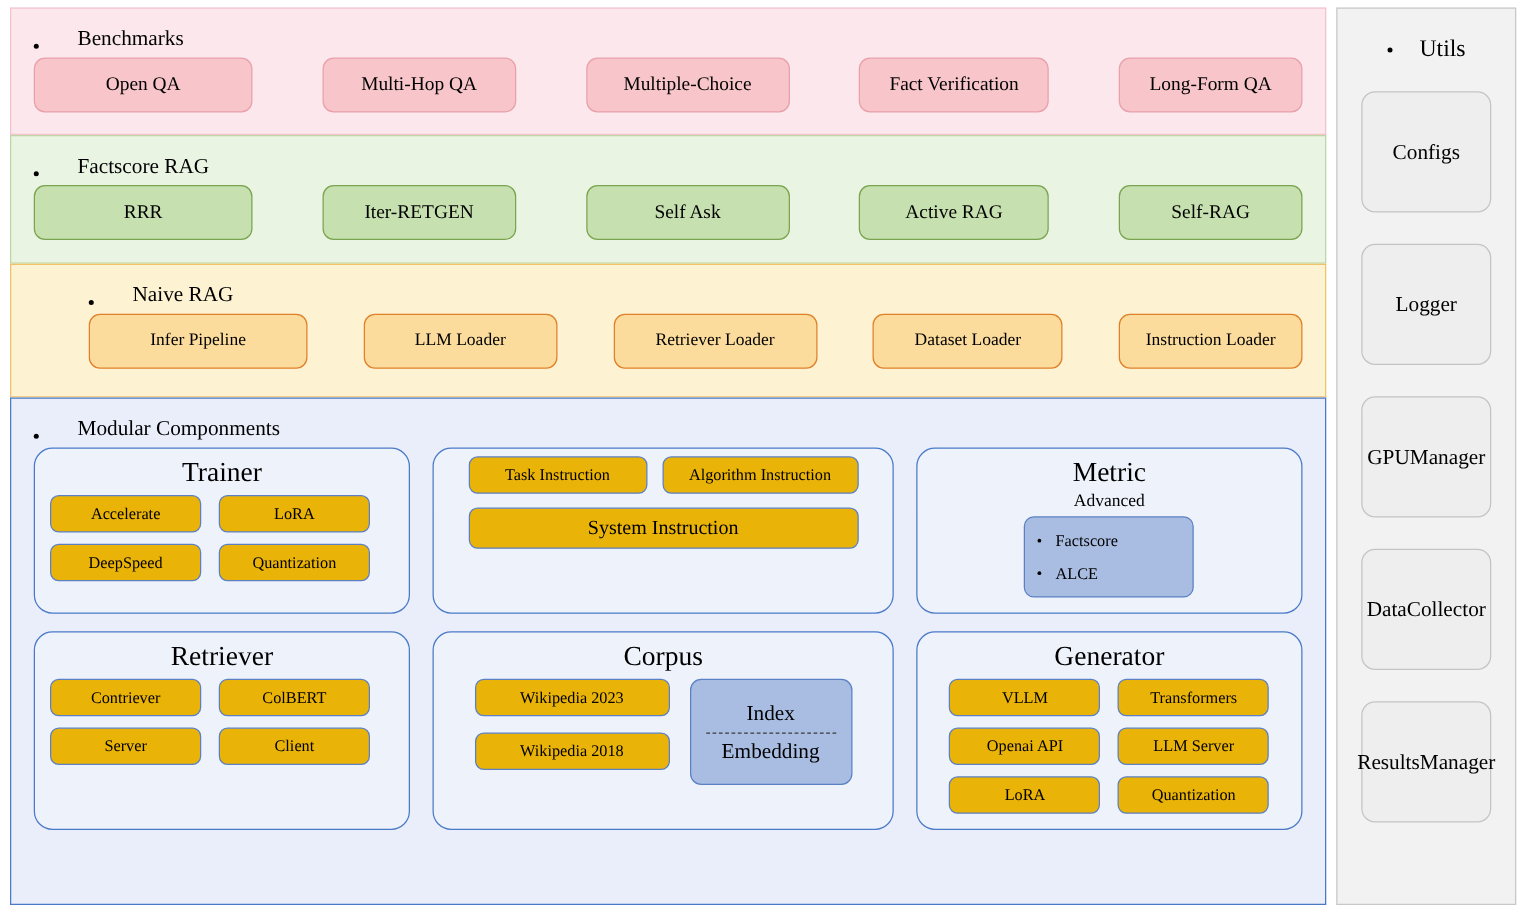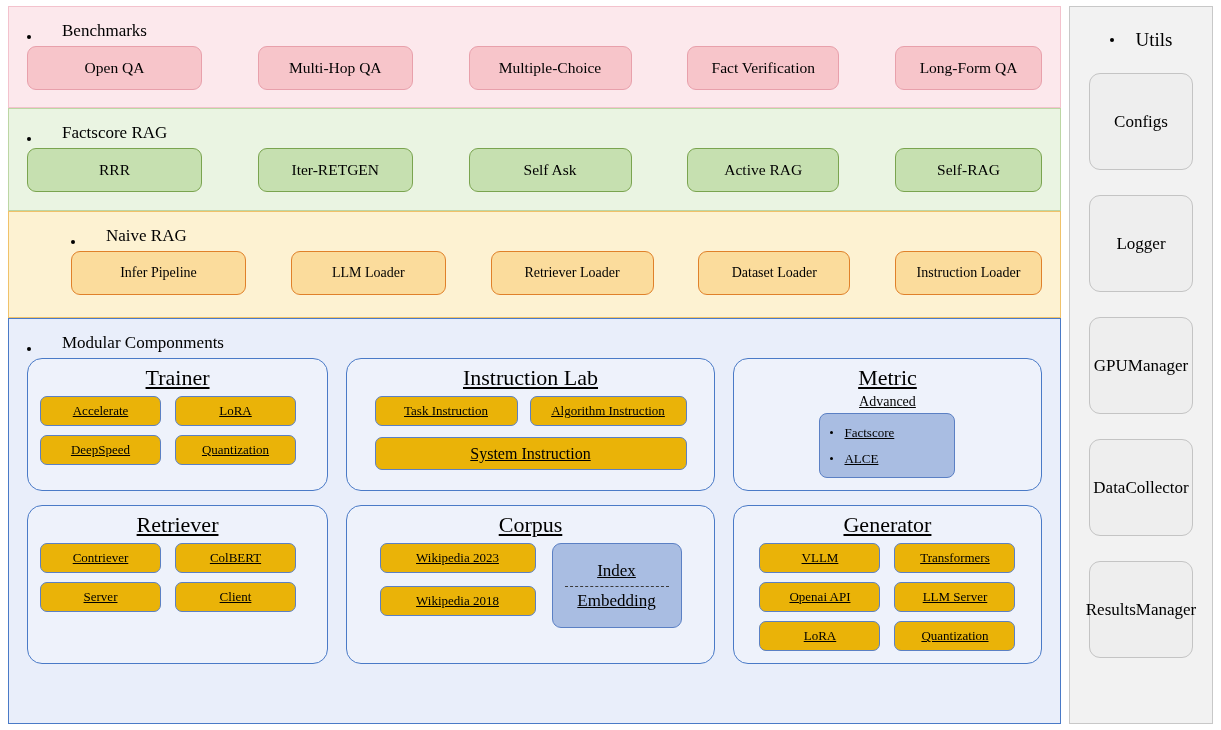--- a/index.html
+++ b/index.html
@@ -68,21 +68,21 @@
                       font-size:14px;}
 
   
   .layer.blue{background:#e9eefa;border-color:#4a7ac7;height:406px;}
 
   
   .panels{
     display:flex;flex-direction:column;
     padding:0 18px;margin-top:7px;gap:14px;
   }
-  .panel-row{display:flex;gap:18px;text-decoration:underline;}
+  .panel-row{display:flex;gap:18px;}
   .panel{
     box-sizing:border-box;
     background:#eef2fb;
     border:1.3px solid #4a7ac7;
     border-radius:15px;
     padding:6px 12px 12px 12px;
     display:flex;flex-direction:column;
   }
   .panel.trainer,.panel.retriever{width:302px;}
   .panel.instrlab,.panel.corpus{width:370px;}
@@ -244,21 +244,20 @@
             <div class="panel-title">Trainer</div>
             <div class="grid2">
               <div class="sub">Accelerate</div>
               <div class="sub">LoRA</div>
               <div class="sub">DeepSpeed</div>
               <div class="sub">Quantization</div>
             </div>
           </div>
 
           <div class="panel instrlab">
-            <div class="panel-title">Instruction Lab</div>
             <div class="il-row">
               <div class="sub il-task">Task Instruction</div>
               <div class="sub il-algo">Algorithm Instruction</div>
             </div>
             <div class="sub il-sys">System Instruction</div>
           </div>
 
           <div class="panel metric">
             <div class="panel-title">Metric</div>
             <div class="metric-cols">

